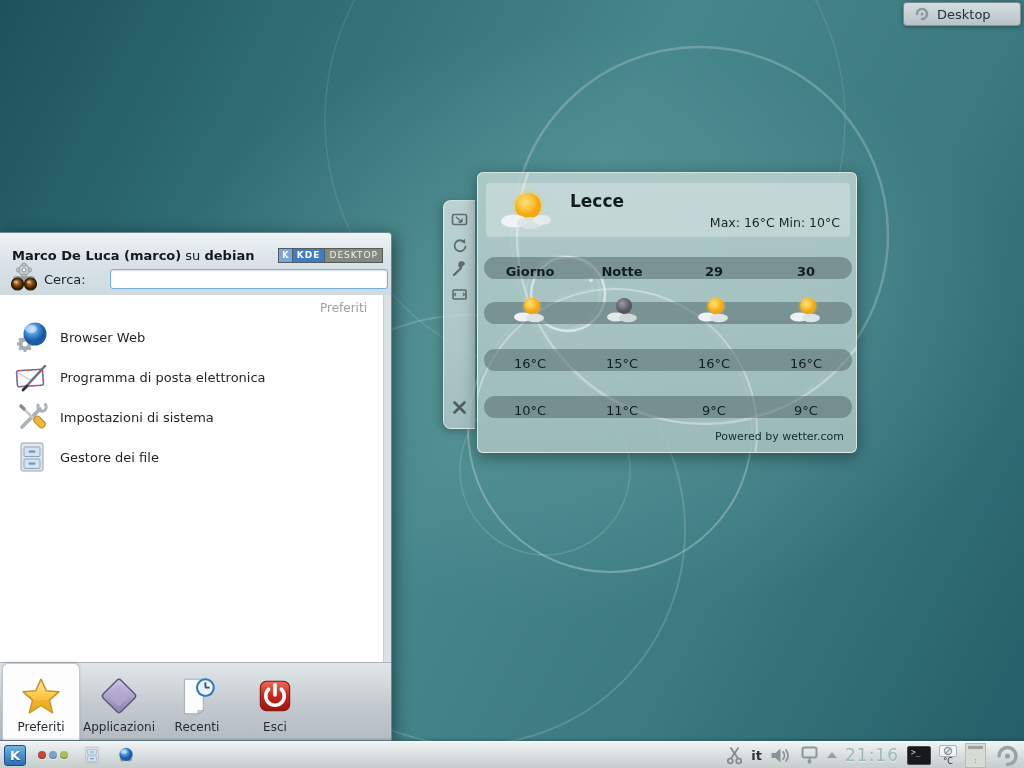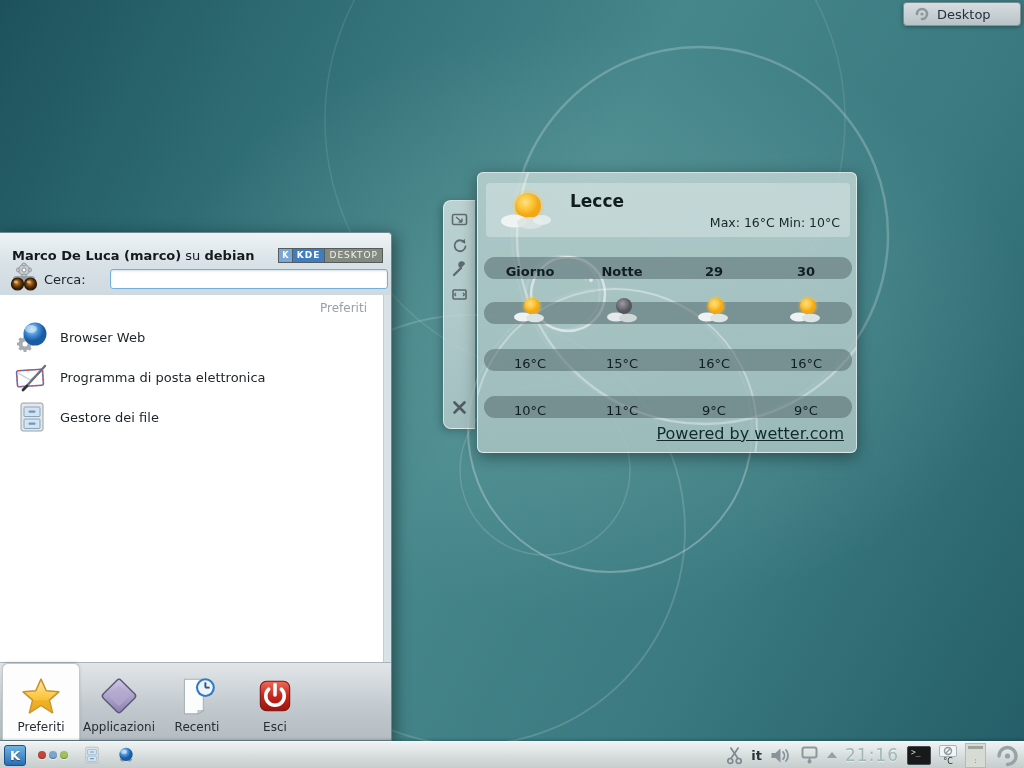--- a/index.html
+++ b/index.html
@@ -58,22 +58,22 @@
   .w-band {
     position:absolute; left:6px; width:368px; height:22px;
     background:rgba(78,98,101,.5); border-radius:11px;
     display:flex; align-items:flex-end;
   }
   .w-band .cell { width:25%; text-align:center; font-size:13px; color:#101e20; }
   .w-band.cols .cell { font-weight:bold; }
   .w-icons { position:absolute; left:6px; width:368px; height:34px; display:flex; }
   .w-icons .icell { width:25%; display:flex; justify-content:center; align-items:flex-end; }
   .w-link {
-    position:absolute; right:12px; bottom:9px; font-size:16px; color:#132a2c;
-    text-decoration:underline; cursor:pointer;margin-left:42px;
+    position:absolute; right:12px; bottom:9px; font-size:11px; color:#132a2c;
+    cursor:pointer;margin-left:42px;
   }
 
   
   .kickoff {
     position:absolute; left:0; top:232px; width:392px; height:509px;
     background:#d9e2e7; border:1px solid #6c8893; border-left:none;
     border-radius:0 4px 0 0;
     box-shadow:3px 3px 16px rgba(0,0,0,.45);
   }
   .ko-head {
@@ -378,20 +378,30 @@
           <rect x="3" y="11" width="26" height="16" rx="1.5" fill="none" stroke="#d24b3f" stroke-width="1.6" stroke-dasharray="4 4"></rect>
           <rect x="3" y="11" width="26" height="16" rx="1.5" fill="none" stroke="#4b72d0" stroke-width="1.6" stroke-dasharray="4 4" stroke-dashoffset="4"></rect>
           <path d="M4 13 L16 21 L28 13" fill="none" stroke="#c3c9cd" stroke-width="1.2"></path>
         </g>
         <line x1="9" y1="31" x2="31" y2="7" stroke="#6a7177" stroke-width="2.4" stroke-linecap="round"></line>
         <line x1="9" y1="31" x2="13" y2="27" stroke="#2e3336" stroke-width="2.6" stroke-linecap="round"></line>
       </svg>
       <span class="lbl">Programma di posta elettronica</span>
     </div>
 
+    <div class="ko-item">
+      <svg class="ic" viewBox="0 0 36 36">
+        <line x1="8" y1="28" x2="26" y2="10" stroke="#aab2b8" stroke-width="3.6" stroke-linecap="round"></line>
+        <circle cx="28" cy="8" r="4.2" fill="none" stroke="#aab2b8" stroke-width="3" stroke-dasharray="16 6"></circle>
+        <line x1="7" y1="7" x2="21" y2="21" stroke="#c2cacf" stroke-width="2.8" stroke-linecap="round"></line>
+        <line x1="7" y1="7" x2="10" y2="10" stroke="#858d93" stroke-width="3.4" stroke-linecap="round"></line>
+        <rect x="19" y="19.5" width="13" height="7" rx="3.2" fill="#ecb83d" stroke="#b98a1e" transform="rotate(45 25.5 23)"></rect>
+      </svg>
+      <span class="lbl">Impostazioni di sistema</span>
+    </div>
 
     <div class="ko-item">
       <svg class="ic" viewBox="0 0 36 36">
         <rect x="7" y="4" width="22" height="28" rx="2" fill="#e3e7ea" stroke="#99a1a7"></rect>
         <rect x="10" y="8" width="16" height="9.5" rx="1" fill="#cfe4f6" stroke="#8aa5ba"></rect>
         <rect x="10" y="20" width="16" height="9.5" rx="1" fill="#cfe4f6" stroke="#8aa5ba"></rect>
         <rect x="14.5" y="11.5" width="7" height="2.2" rx="1" fill="#7d95a8"></rect>
         <rect x="14.5" y="23.5" width="7" height="2.2" rx="1" fill="#7d95a8"></rect>
       </svg>
       <span class="lbl">Gestore dei file</span>

